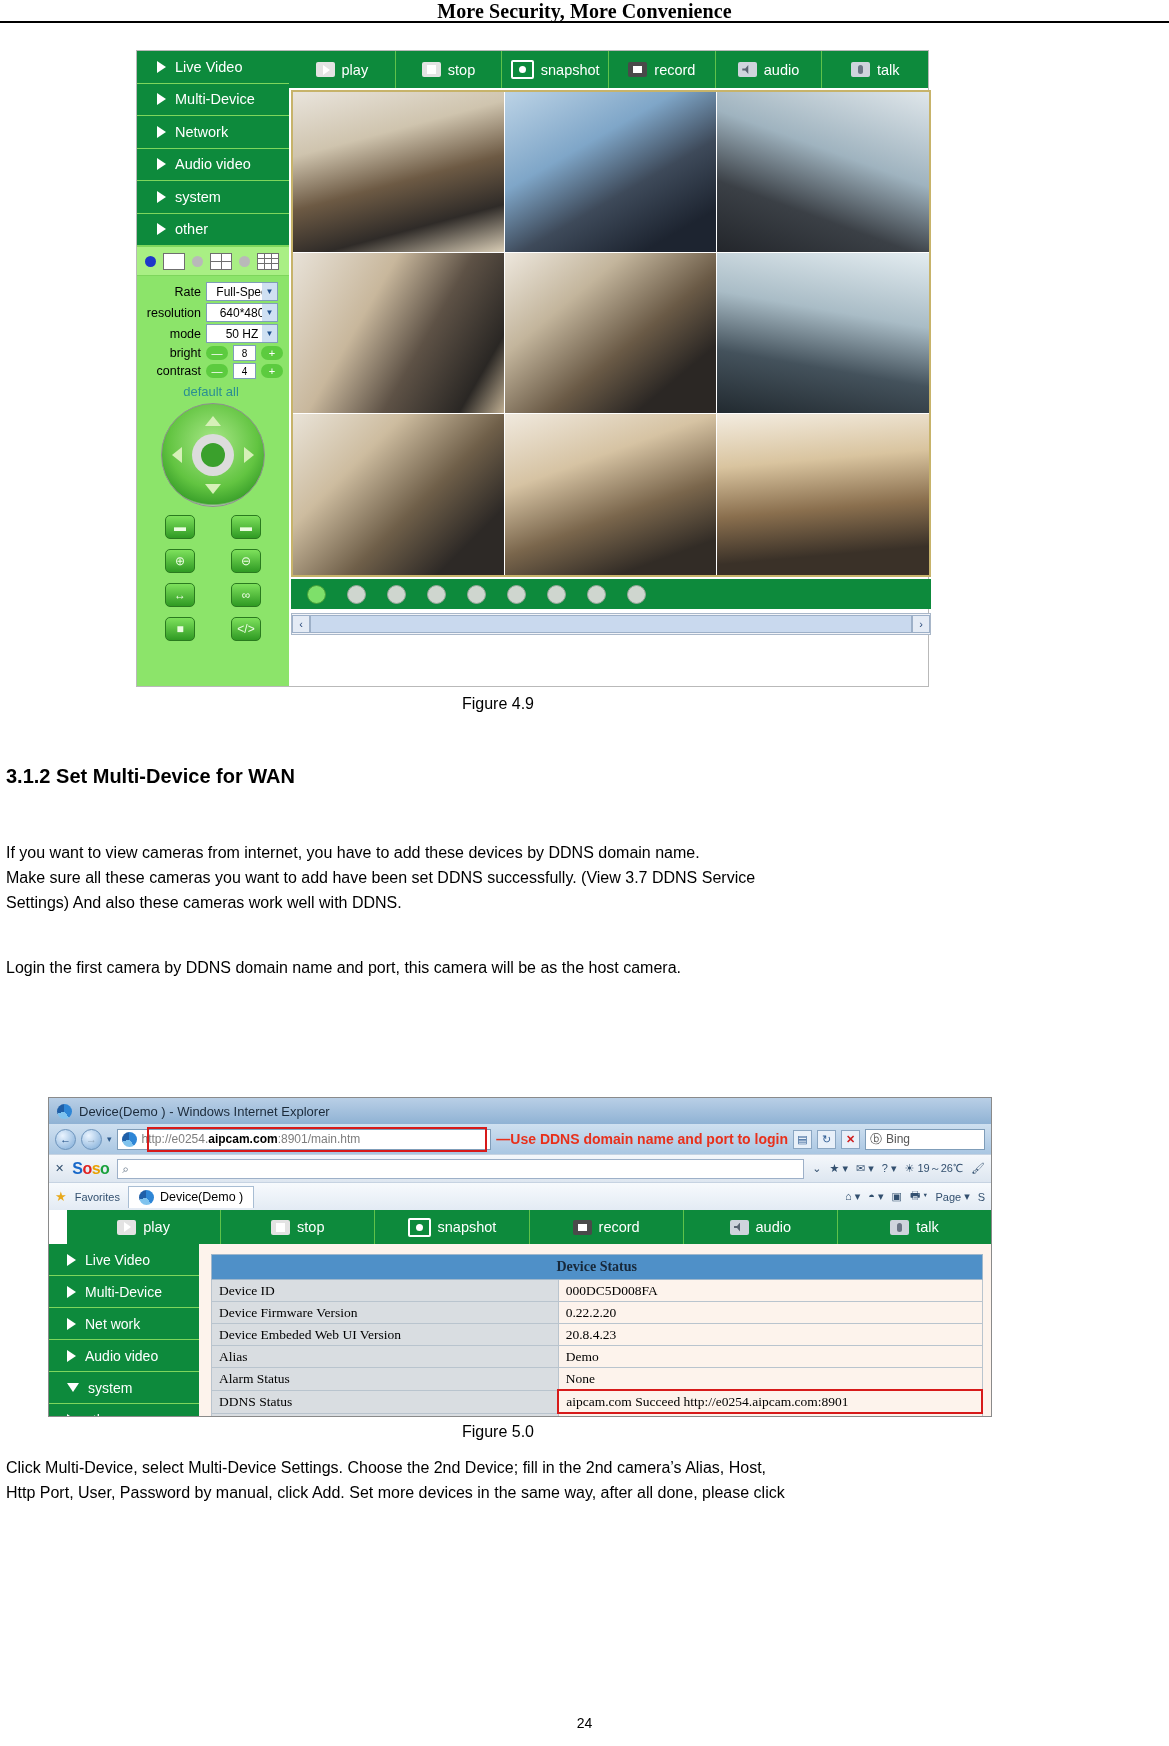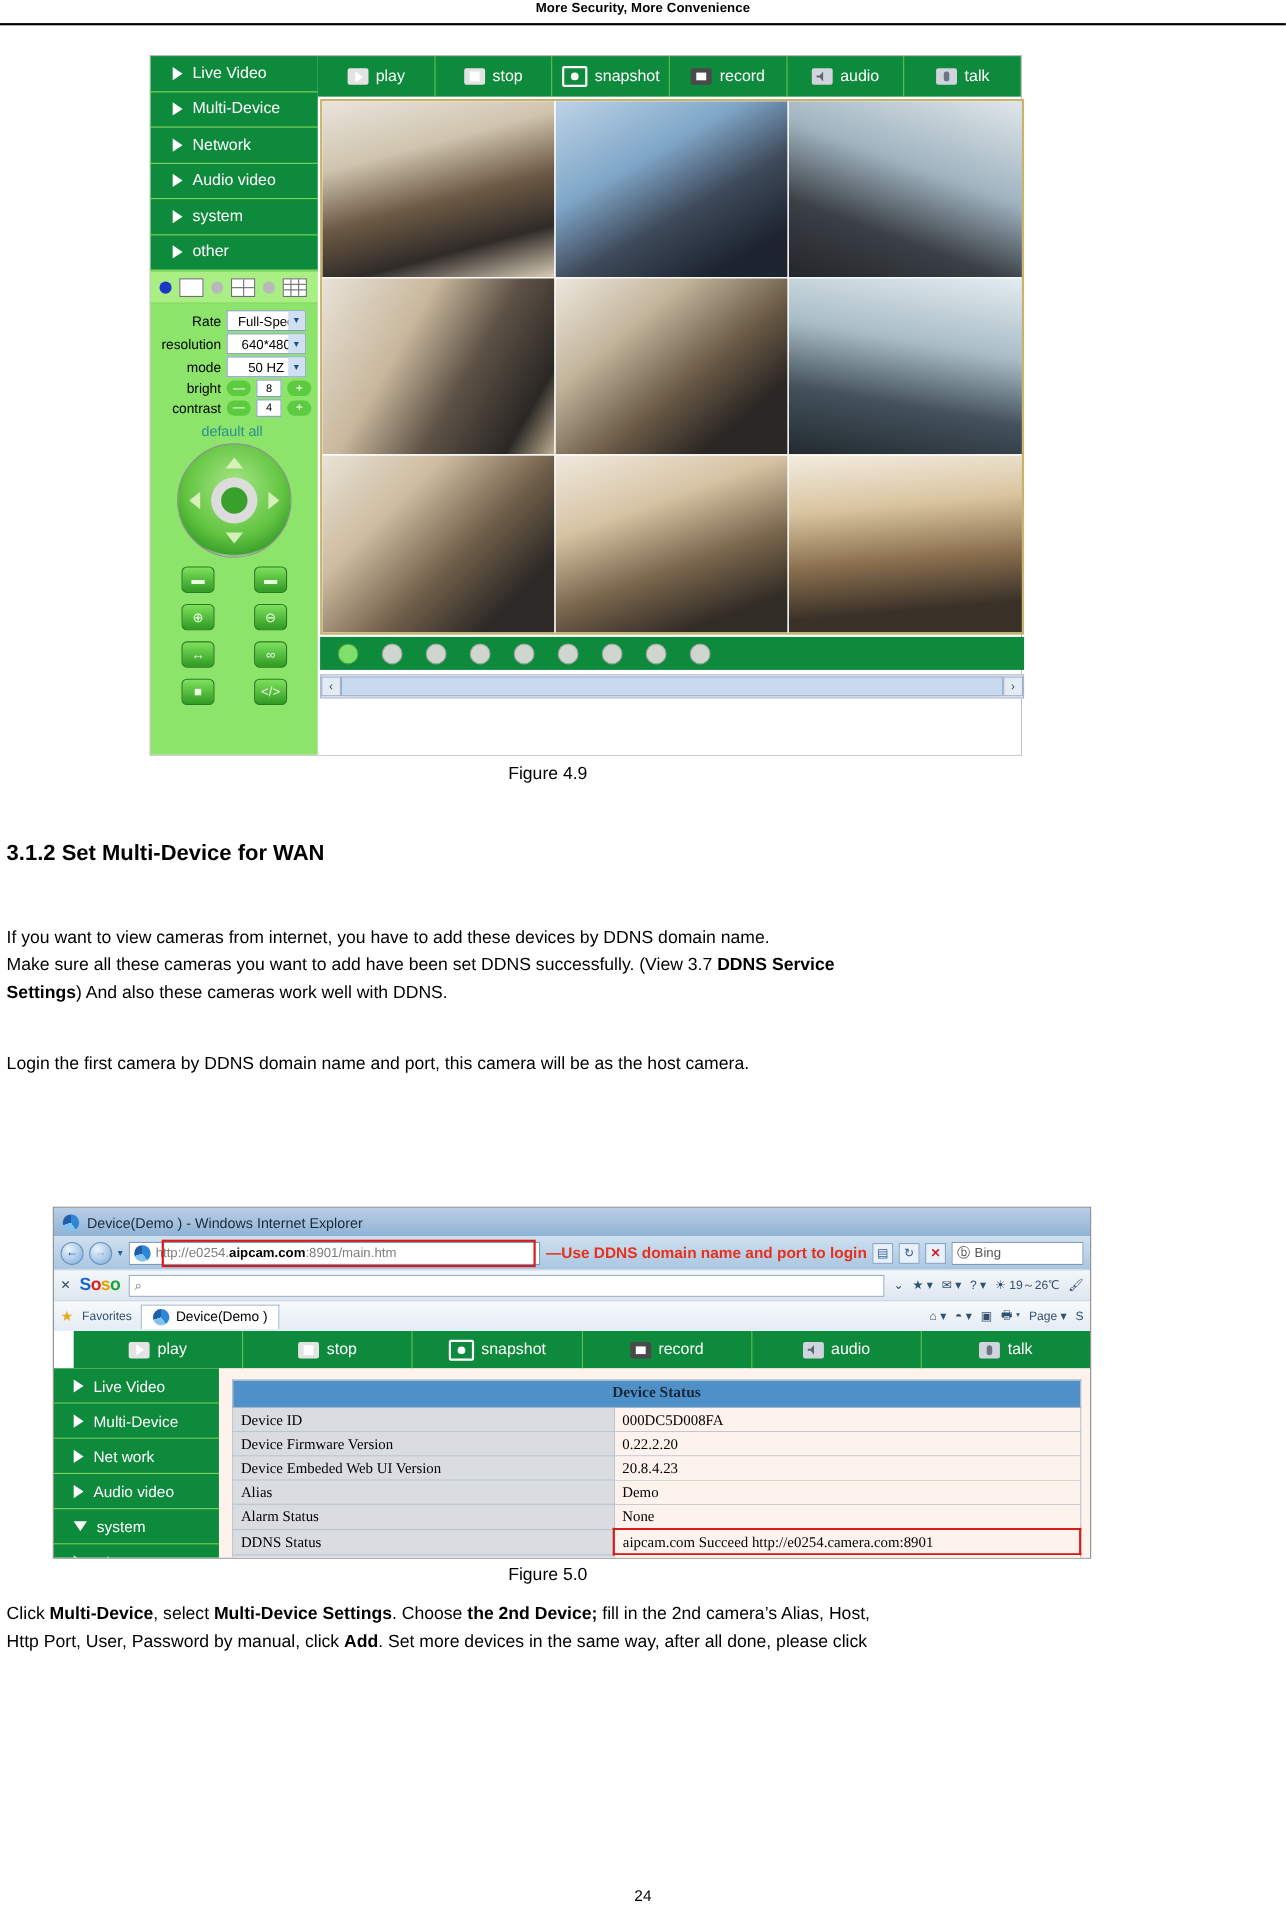--- a/index.html
+++ b/index.html
@@ -9,22 +9,23 @@
     font-family:"Liberation Sans", sans-serif;
     color:#000;
     position:relative;
     overflow:hidden;
   }
   .page { position:relative; width:1169px; height:1746px; }
 
   
   .hdr {
     position:absolute; top:0; left:0; width:1169px; height:22px;
-    text-align:center; font-weight:bold; font-size:12px;
+    text-align:center; font-weight:bold; font-size:20px;
     letter-spacing:.1px;
+    font-family:Liberation Serif, serif;
   }
   .hdr-rule {
     position:absolute; top:21px; left:0; width:1169px;
     border-top:2px solid #000;
   }
 
   
   .fig49 {
     position:absolute; left:136px; top:50px; width:793px; height:637px;
     background:#fff; border:1px solid #b9b9b9; box-sizing:border-box;
@@ -144,21 +145,21 @@
 
   .btn-grid{display:grid;grid-template-columns:1fr 1fr;gap:10px 0;justify-items:center;padding:0 10px 8px 10px;}
   .gbtn{width:30px;height:24px;border-radius:5px;background:linear-gradient(#7ee15c,#2f9a23);border:1px solid #2a7a1f;
     display:flex;align-items:center;justify-content:center;color:#eafce0;font-size:12px;box-sizing:border-box;}
 
   .figcap{position:absolute;width:996px;text-align:center;font-size:16px;}
 
   
   .h2{position:absolute;left:6px;font-size:20px;font-weight:bold;}
   .para{position:absolute;left:6px;font-size:16px;line-height:25px;width:1045px;}
-  .para b{font-weight:bold;margin-top:16px;}
+  .para b{font-weight:normal;margin-top:16px;}
 
   
   .fig50{
     position:absolute;left:48px;top:1097px;width:944px;height:320px;
     border:1px solid #8a8a8a;box-sizing:border-box;overflow:hidden;background:#fff;
   }
   .ie-title{
     height:26px;background:linear-gradient(#b9cfe6,#8fb2d4);
     display:flex;align-items:center;gap:7px;padding-left:8px;font-size:13px;color:#1b2a3a;
     box-sizing:border-box;
@@ -540,21 +541,21 @@
           <tr>
             <td class="k">Alias</td>
             <td class="v">Demo</td>
           </tr>
           <tr>
             <td class="k">Alarm Status</td>
             <td class="v">None</td>
           </tr>
           <tr>
             <td class="k">DDNS Status</td>
-            <td class="v ddns-red">aipcam.com  Succeed  http://e0254.camera.com:8901</td>
+            <td class="v ddns-red">aipcam.com  Succeed  http://e0254.aipcam.com:8901</td>
           </tr>
           <tr>
             <td class="k">UPnP Status</td>
             <td class="v">
               <span>UPnP Succeed</span>
               <span class="note-red" style="margin-left:10px;">Make sure each IP cam you add</span>
             </td>
           </tr>
 
         </tbody>

